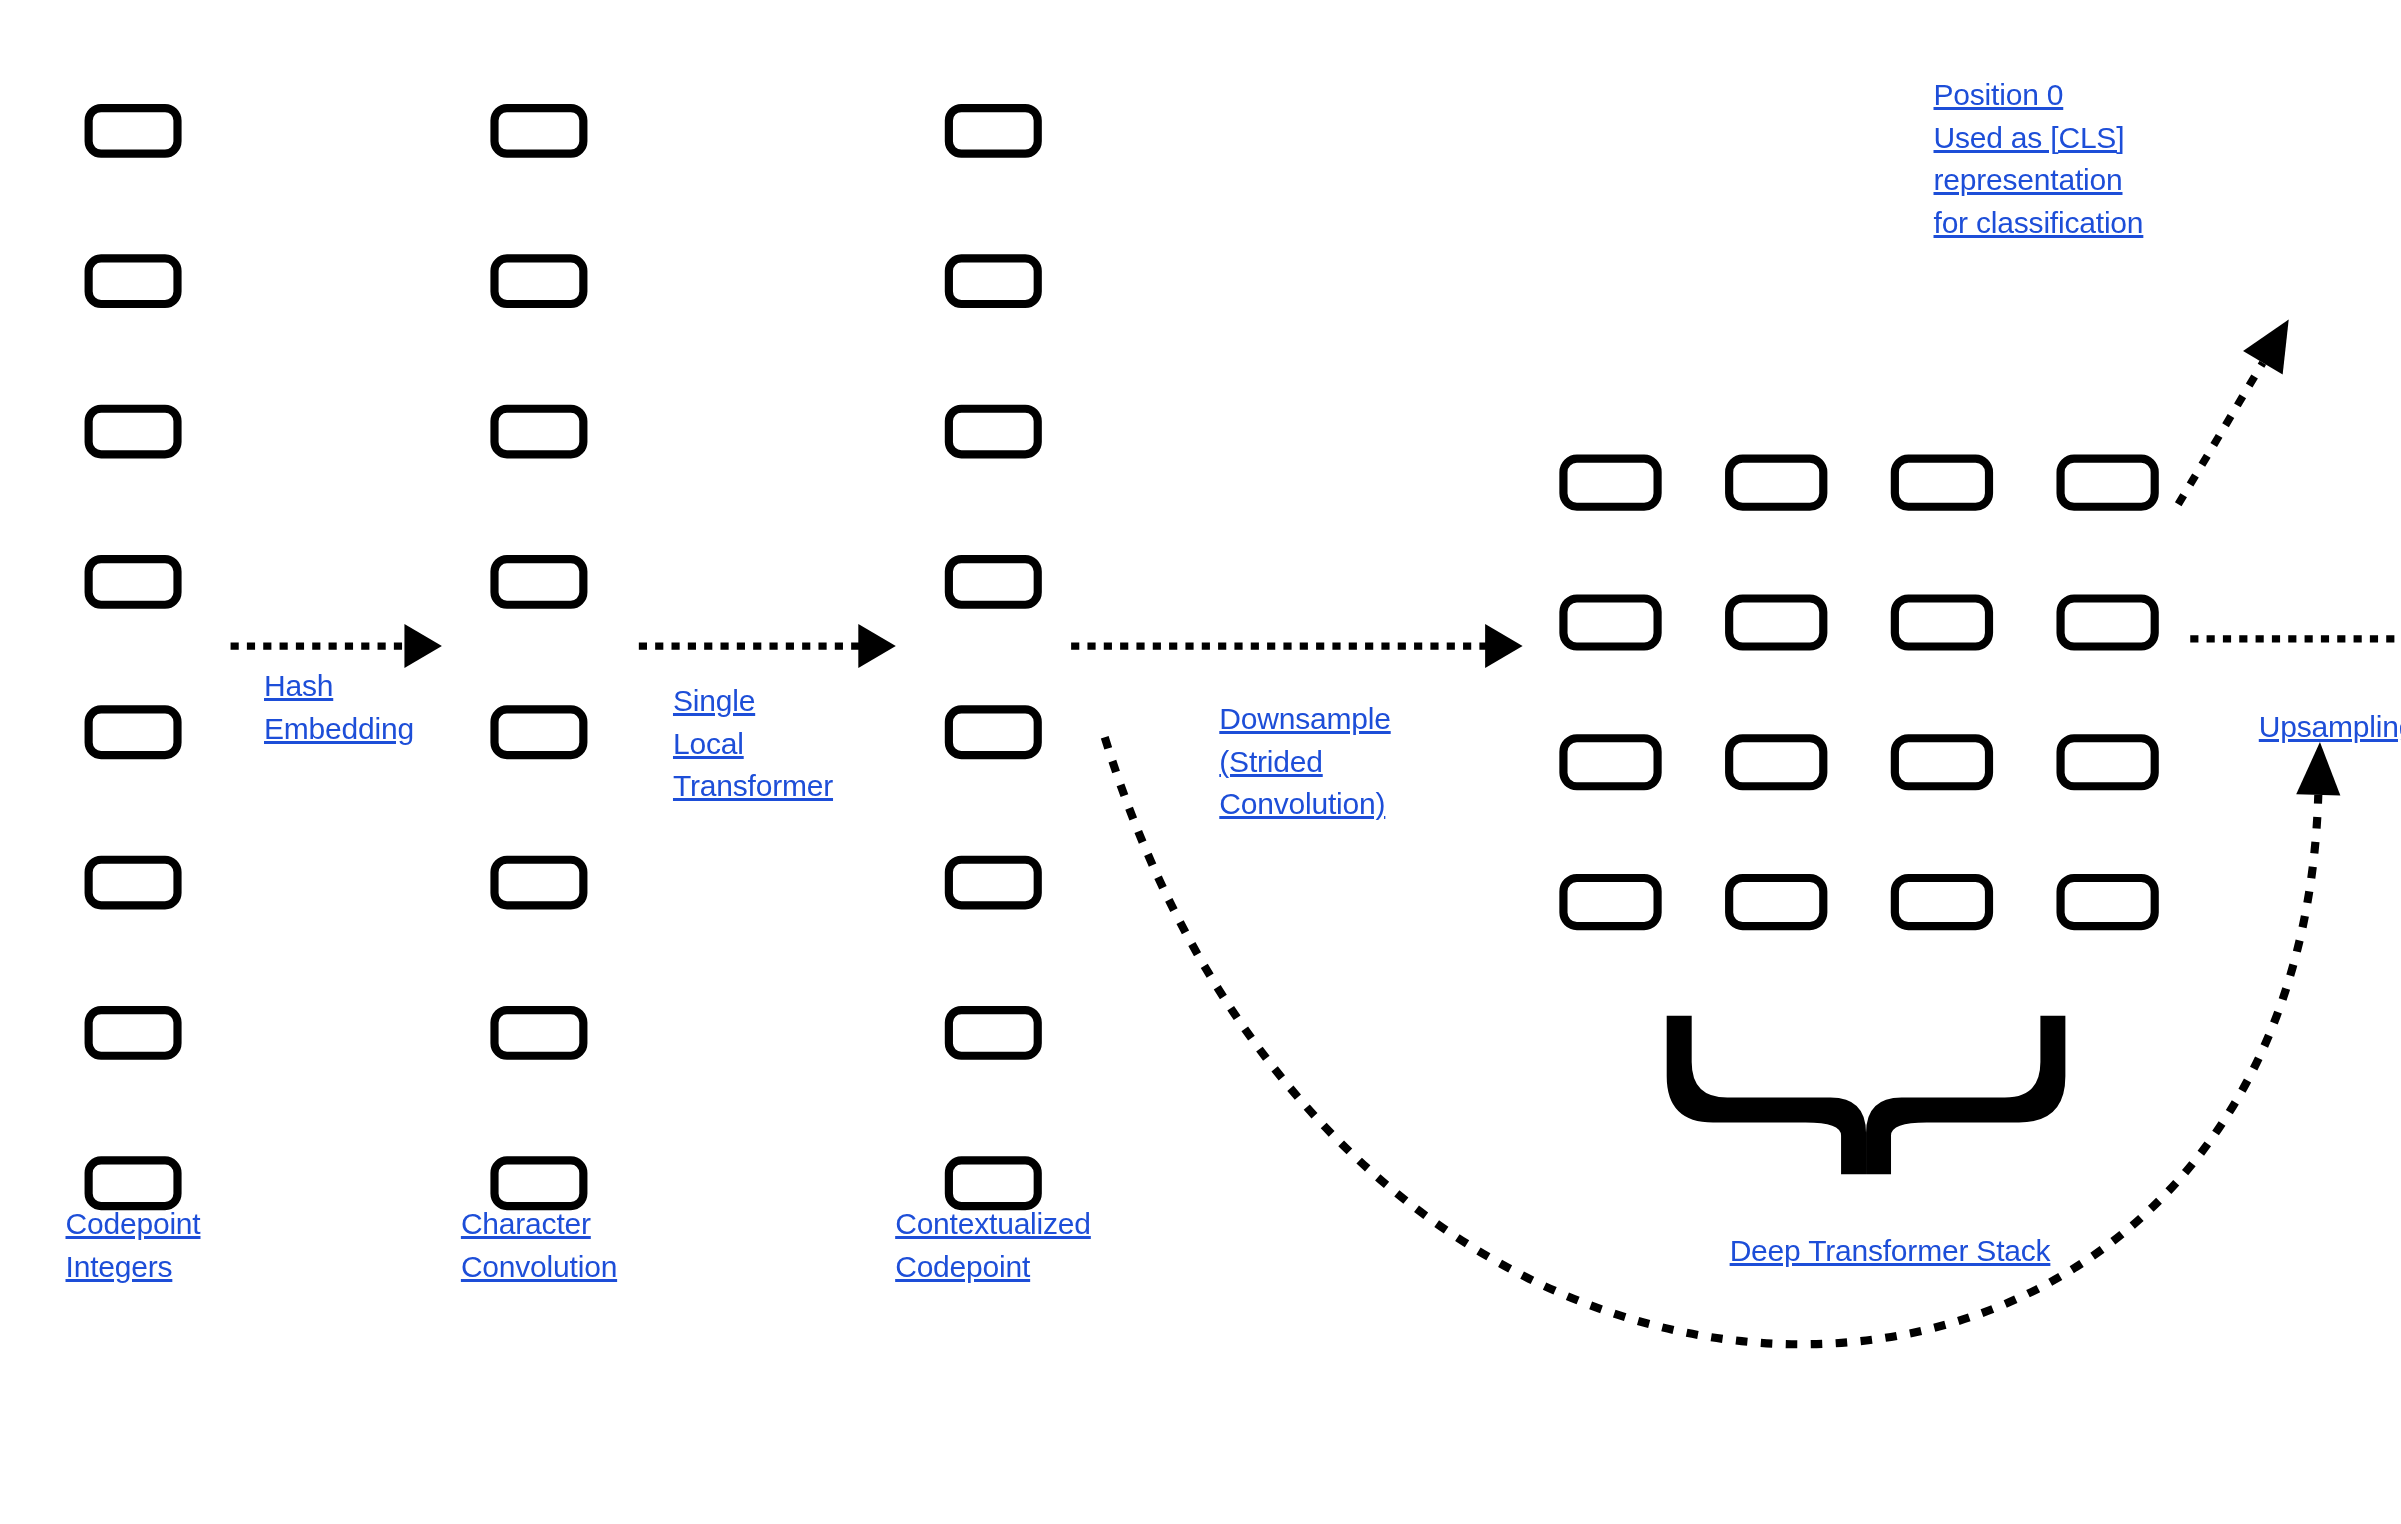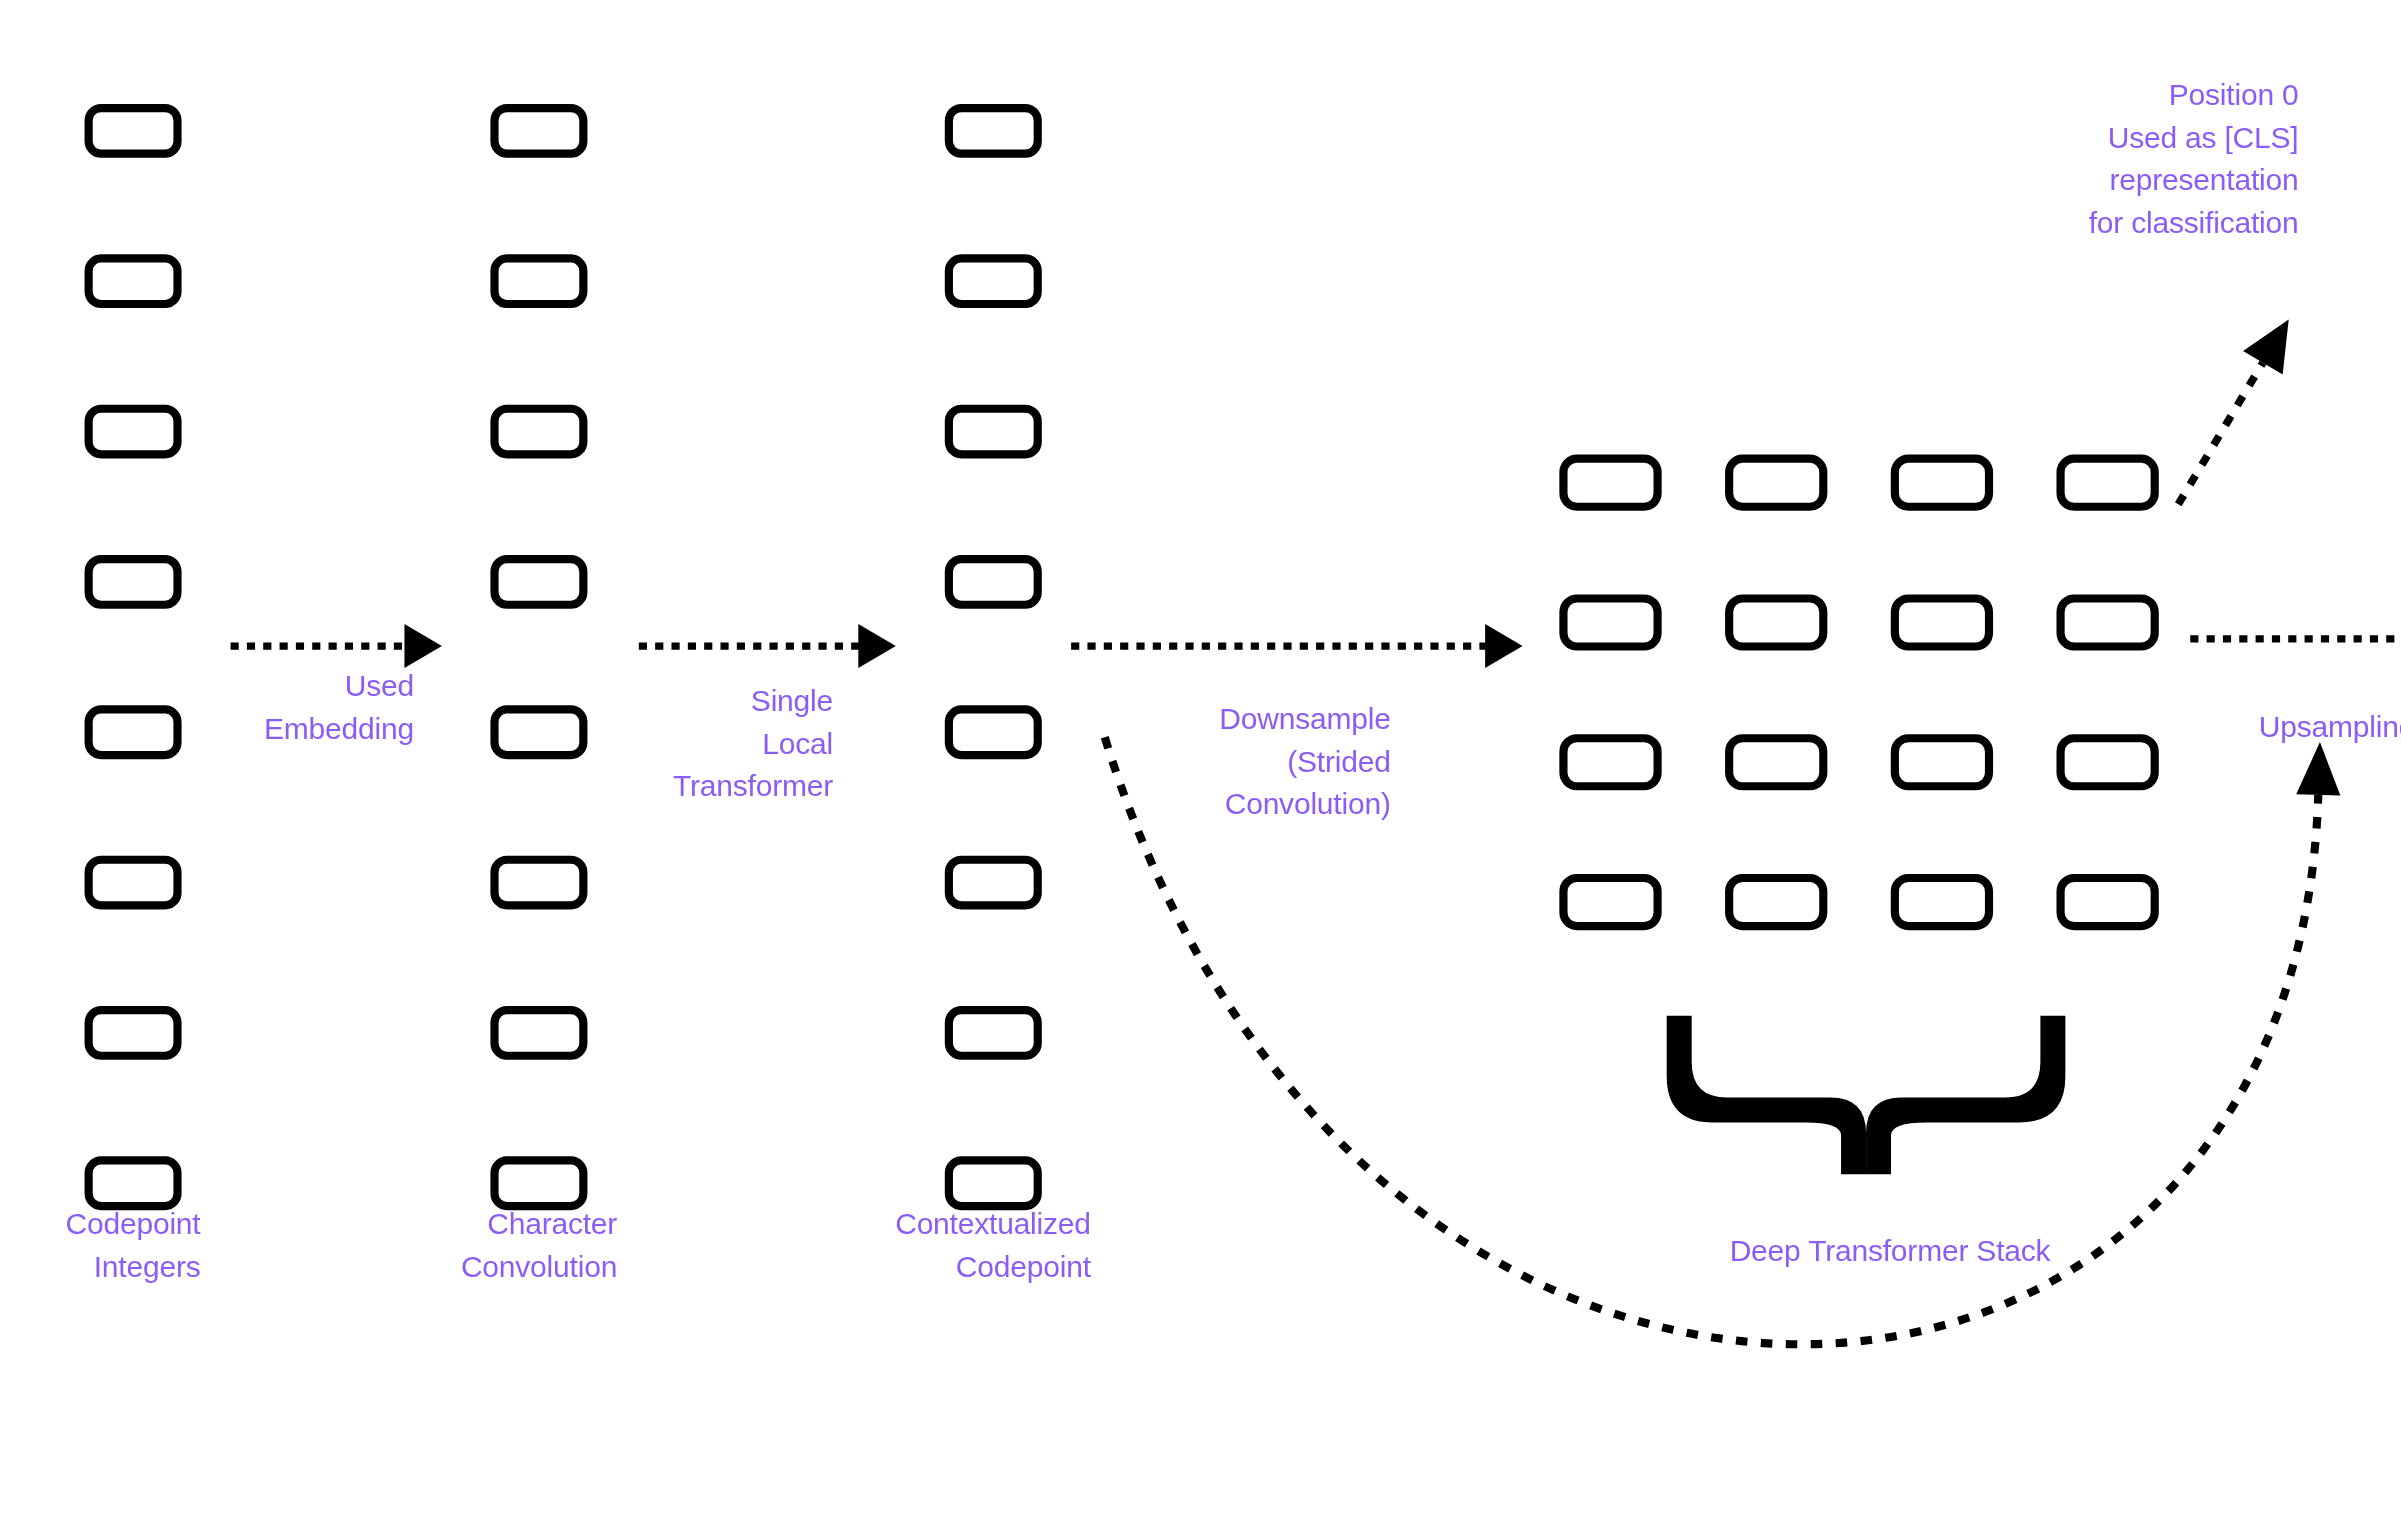--- a/index.html
+++ b/index.html
@@ -51,27 +51,28 @@
     fill: none;
   }
   .arrowhead {
     fill: #000000;
   }
   .brace-shape {
     fill: #000000;
   }
   .lbl {
     position: absolute;
-    color: #8b5cf6;
+    color: #1d4ed8;
     font-family: "Liberation Sans", sans-serif;
     font-size: 30px;
     line-height: 1.42;
-    text-align: right;
+    text-align: left;
     white-space: pre-line;
     letter-spacing: -0.2px;
+    text-decoration: underline;
   }
   .lbl-col {
     transform: translateX(-50%);
   }
 </style>
 </head>
 <body>
 
 <div id="stage">
 
@@ -190,21 +191,21 @@
   </svg>
 
   <div id="text-layer">
       <div class="lbl lbl-col" style="left: 133px; top: 1203px;">Codepoint
 Integers</div>
       <div class="lbl lbl-col" style="left: 539px; top: 1203px;">Character
 Convolution</div>
       <div class="lbl lbl-col" style="left: 993px; top: 1203px;">Contextualized
 Codepoint</div>
       <div class="lbl lbl-col" style="left: 1876px; top: 1230px; margin-left: 14px;">Deep Transformer Stack</div>
-      <div class="lbl lbl-col" style="left: 339px; top: 665px;">Used
+      <div class="lbl lbl-col" style="left: 339px; top: 665px;">Hash
 Embedding</div>
       <div class="lbl lbl-col" style="left: 753px; top: 680px;">Single
 Local
 Transformer</div>
       <div class="lbl lbl-col" style="left: 1305px; top: 698px;">Downsample
 (Strided
 Convolution)</div>
       <div class="lbl lbl-col" style="left: 2337px; top: 706px;">Upsampling</div>
       <div class="lbl lbl-col" style="left: 2116px; top: 74px; width: 365px; font-size: 30px;">Position 0
 Used as [CLS]

